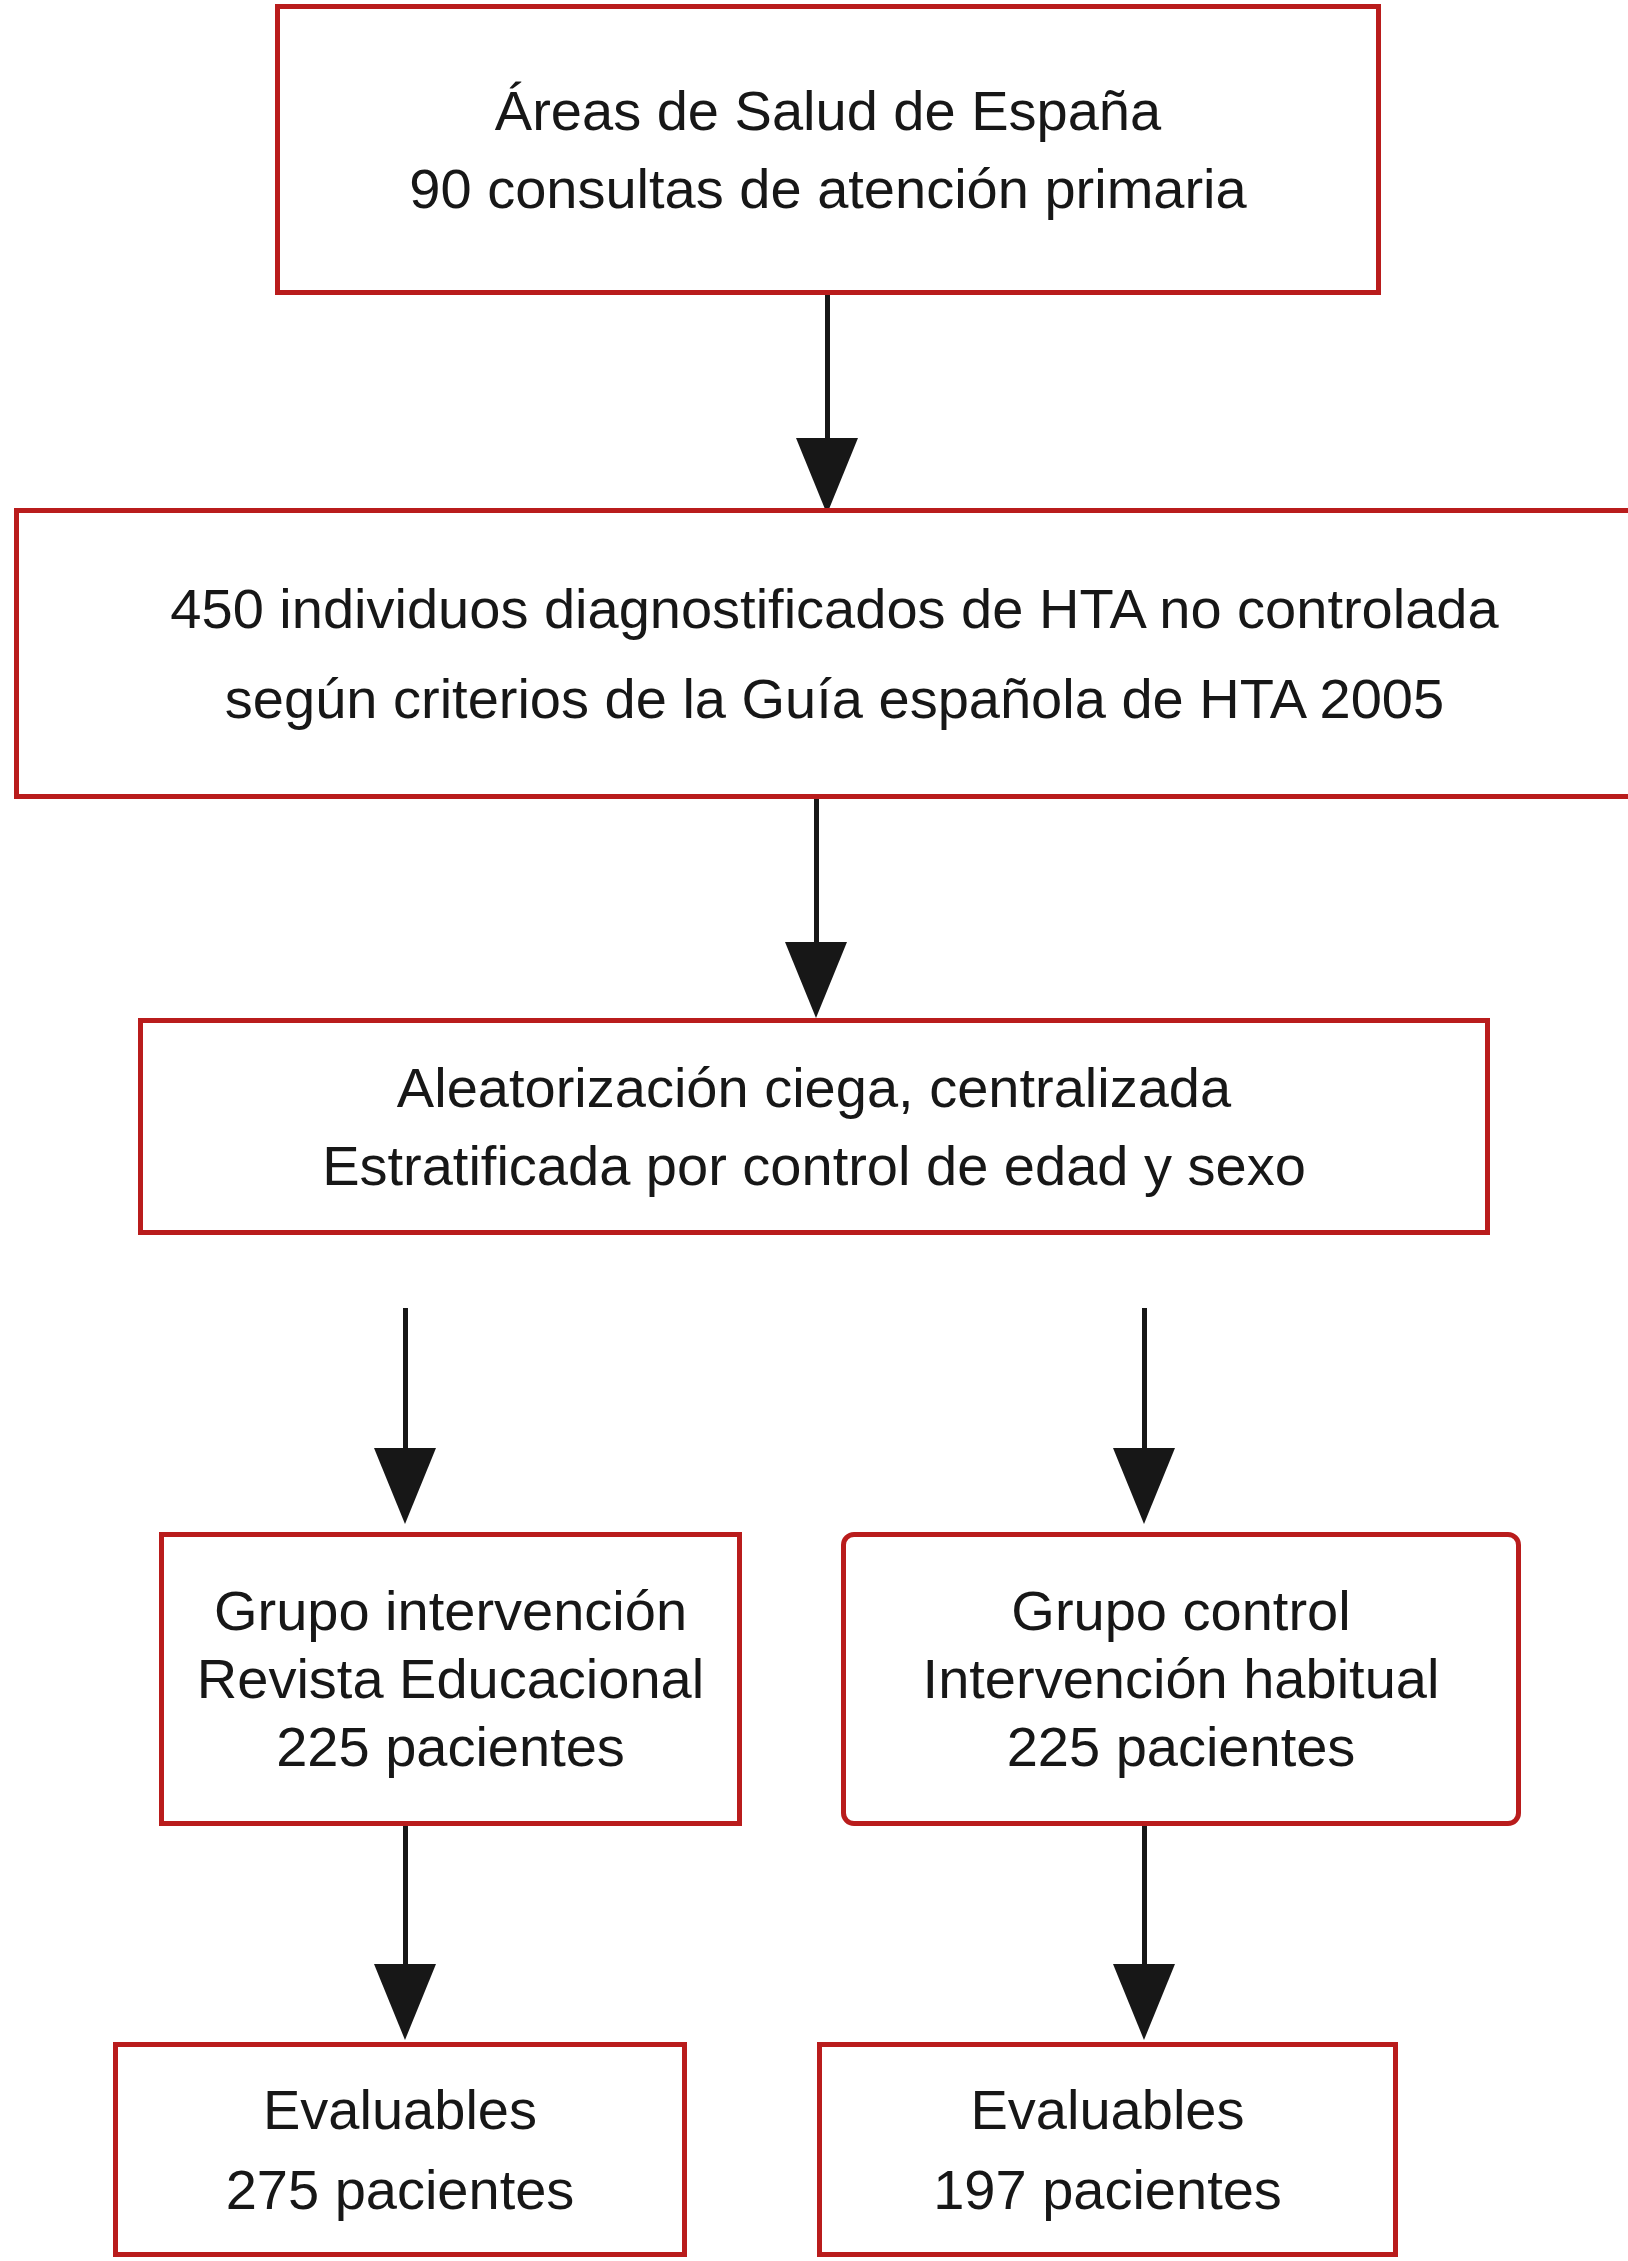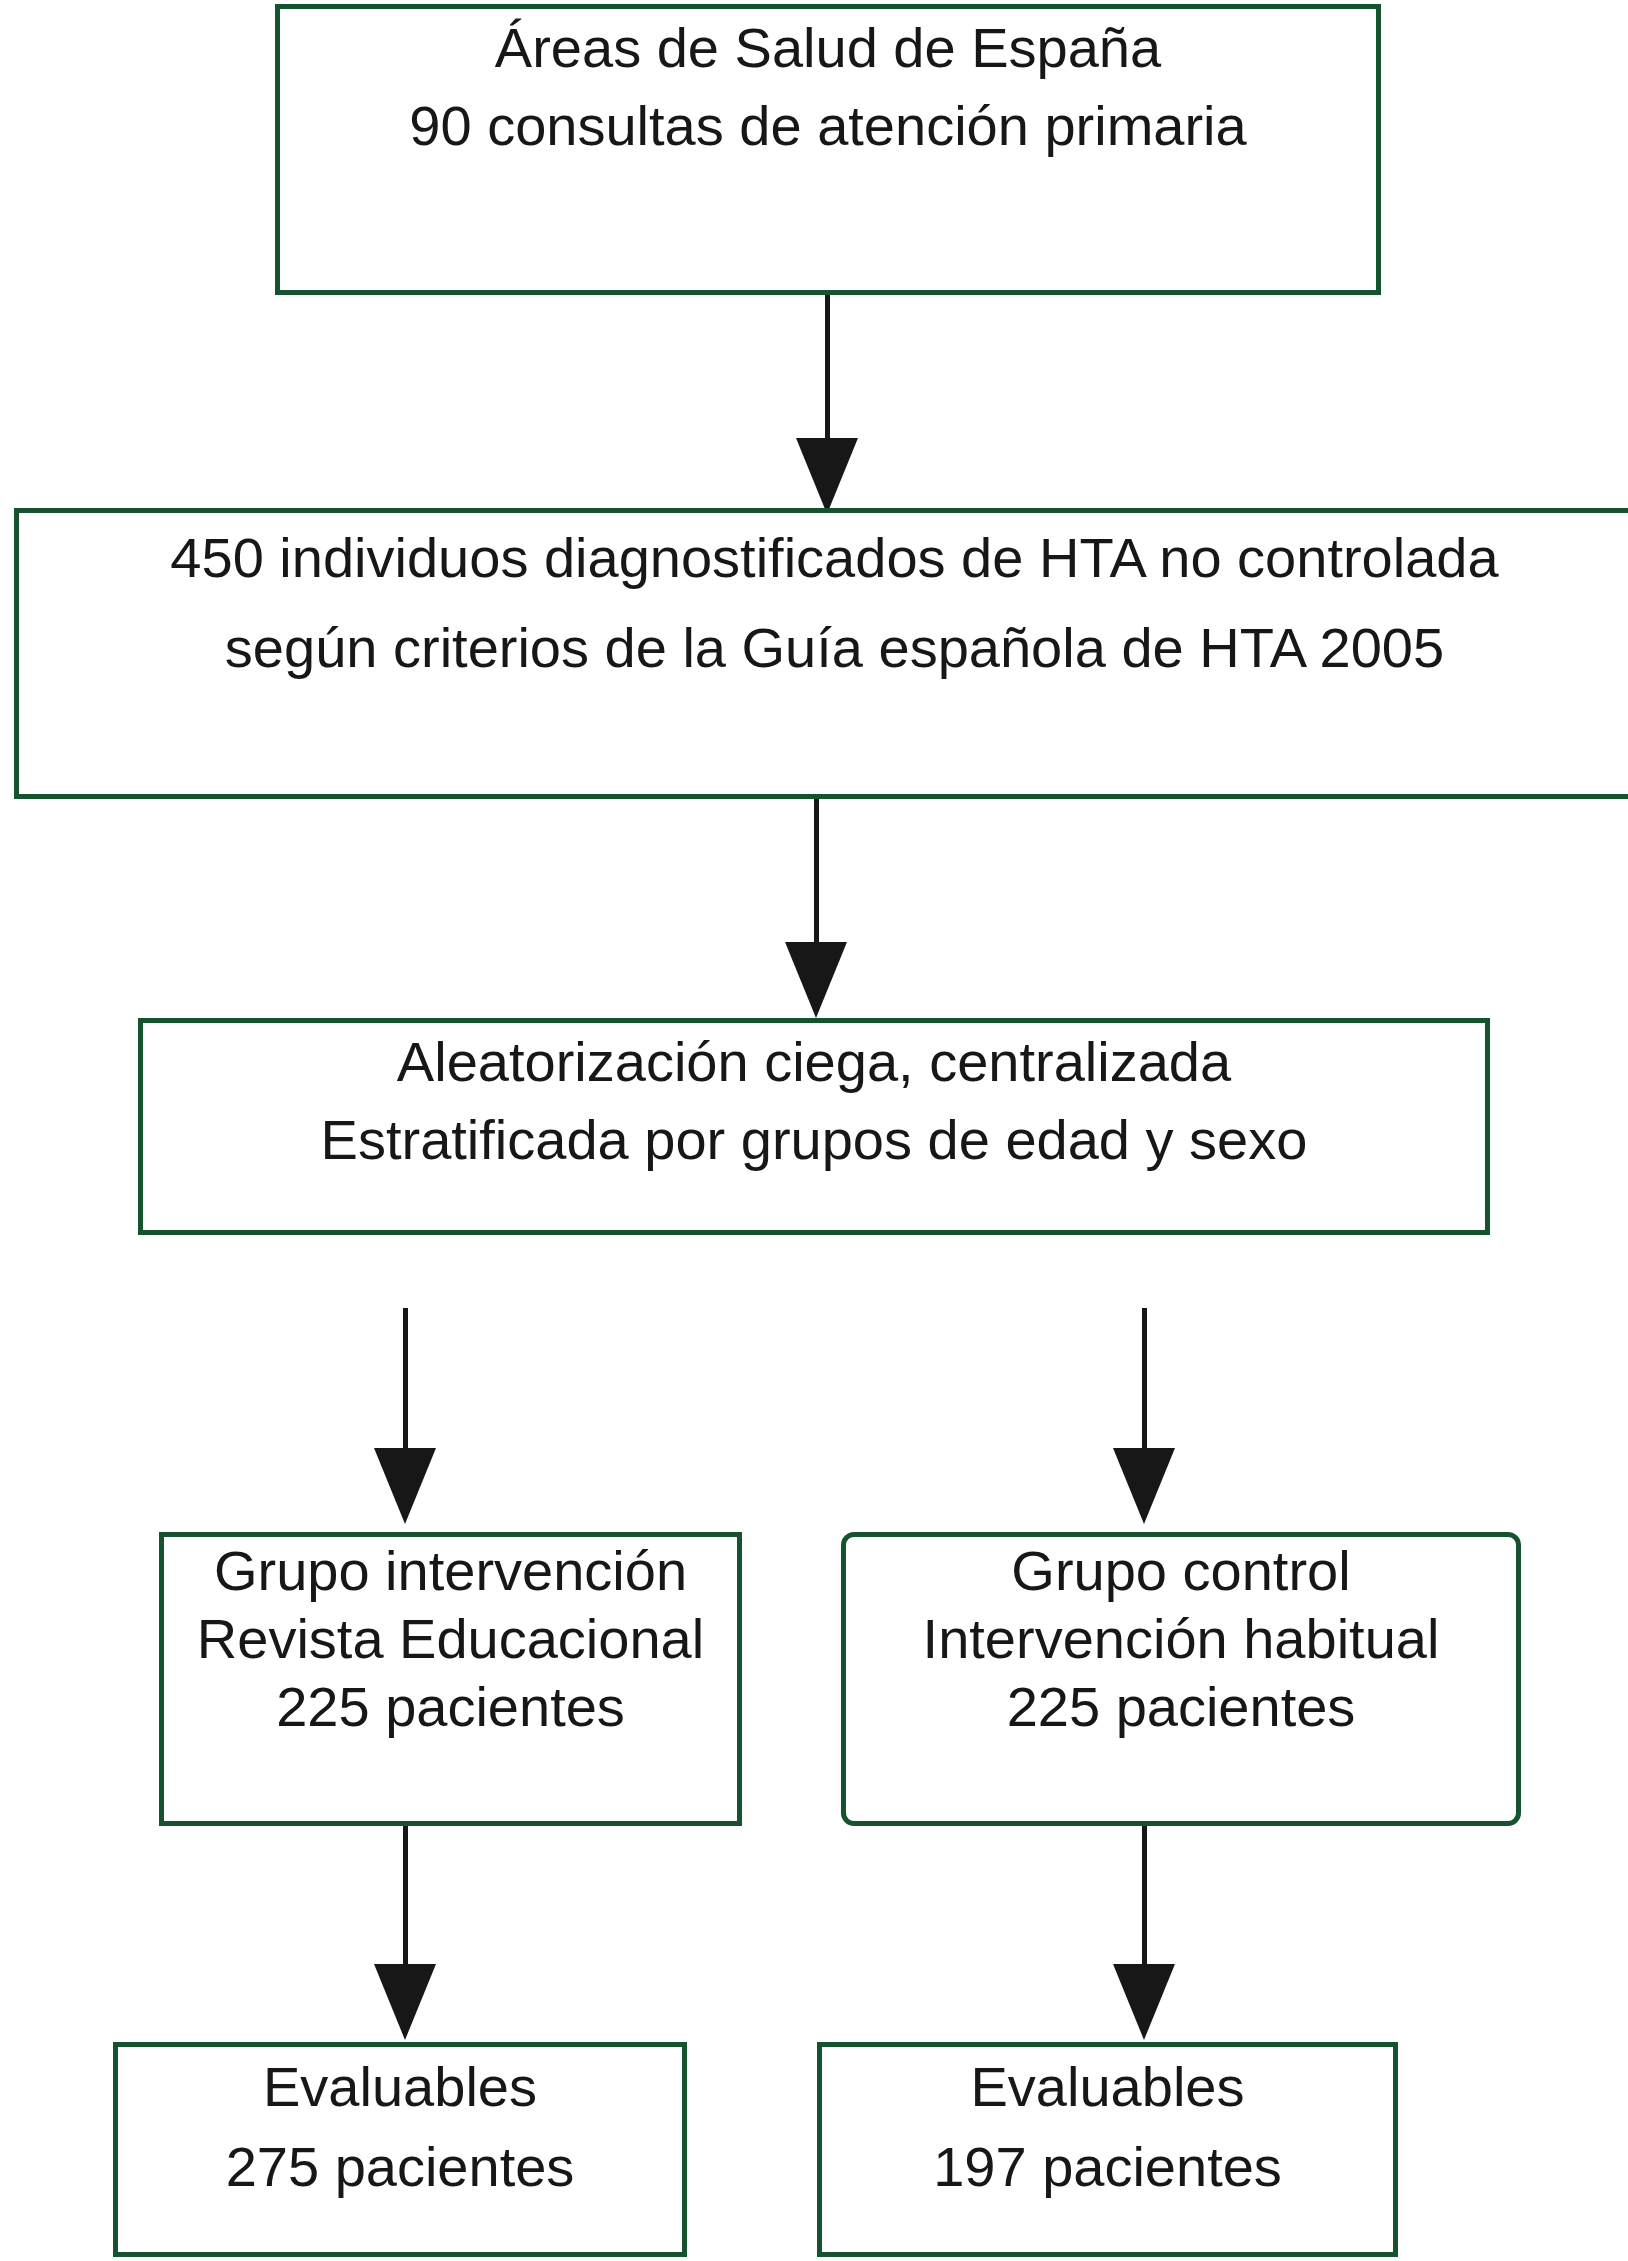--- a/index.html
+++ b/index.html
@@ -12,24 +12,25 @@
     width: 1629px;
     height: 2262px;
     background: #ffffff;
     font-family: "Liberation Sans", "DejaVu Sans", sans-serif;
     color: #171717;
     overflow: hidden;
   }
   .node {
     position: absolute;
     box-sizing: border-box;
-    border: 5px solid #14532d;
+    border: 5px solid #b91c1c;
     background: #ffffff;
     display: flex;
     flex-direction: column;
+    justify-content: center;
     align-items: center;
     text-align: center;
     font-size: 56px;
     line-height: 78px;
   }
   .node .line { display: block; white-space: nowrap; }
 
   
   .n-areas        { left: 275px;  top: 4px;    width: 1106px; height: 291px; }
   .n-individuos   { left: 14px;    top: 508px;  width: 1622px; height: 291px; line-height: 90px; padding-left: 19px; }
@@ -86,21 +87,21 @@
     <span class="line">según criterios de la Guía española de HTA 2005</span>
   </div>
 
   <div class="arrow a2">
     <div class="stem"></div>
     <div class="head"></div>
   </div>
 
   <div class="node n-aleator">
     <span class="line">Aleatorización ciega, centralizada</span>
-    <span class="line">Estratificada por grupos de edad y sexo</span>
+    <span class="line">Estratificada por control de edad y sexo</span>
   </div>
 
   <div class="arrow a3">
     <div class="stem"></div>
     <div class="head"></div>
   </div>
   <div class="arrow a4">
     <div class="stem"></div>
     <div class="head"></div>
   </div>

